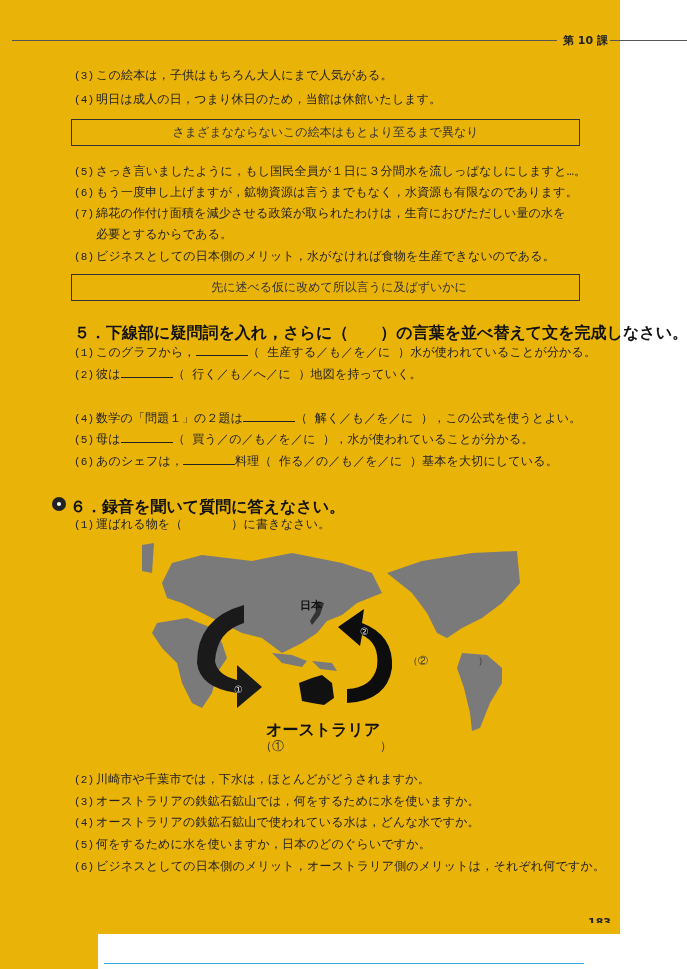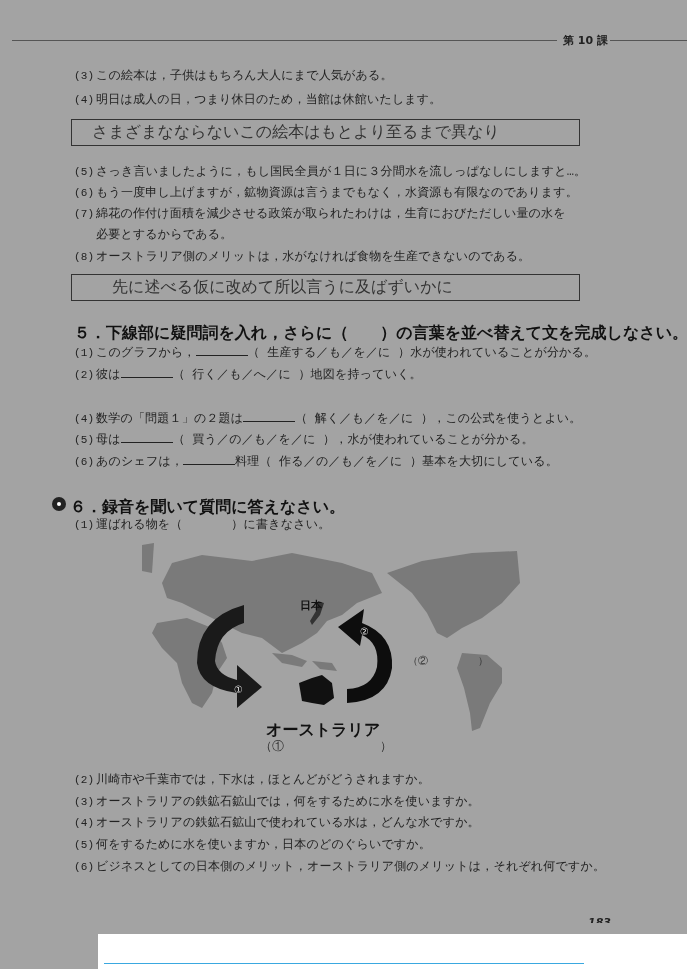--- a/index.html
+++ b/index.html
@@ -1,34 +1,34 @@
 <!DOCTYPE html>
 <html><head>
 <meta charset="utf-8">
 <style>
   * { box-sizing: border-box; margin: 0; padding: 0; }
   html, body { width: 687px; height: 969px; background: #ffffff; overflow: hidden; }
   body { position: relative; font-family: "DejaVu Serif", "Liberation Serif", serif; color: #1a1a1a; }
-  .page { position: absolute; left: 0; top: 0; width: 687px; height: 969px; background: #a3a3a3; }
+  .page { position: absolute; left: 0; top: 0; width: 620px; height: 969px; background: #eab308; }
   .header-line-left { position: absolute; left: 12px; top: 40px; width: 545px; height: 1px; background: #555; }
   .header-line-right { position: absolute; left: 610px; top: 40px; width: 77px; height: 1px; background: #555; }
   .lesson-title { position: absolute; left: 563px; top: 33px; font-family: "DejaVu Sans", sans-serif; font-size: 11px; font-weight: bold; color: #222; }
   .line { position: absolute; left: 74px; font-size: 12px; line-height: 16px; white-space: nowrap; color: #222; letter-spacing: 0.2px; font-family: Liberation Mono, monospace; }
   .line .num { display: inline-block; width: 22px; font-size: 11px; }
   .cont { padding-left: 22px; }
-  .box { position: absolute; border: 1px solid #333; display: flex; align-items: center; justify-content: flex-start; font-size: 16px; color: #333; }
+  .box { position: absolute; border: 1px solid #333; display: flex; align-items: center; justify-content: center; font-size: 12px; color: #333; }
   .box span { display: inline-block; }
   .heading { position: absolute; left: 74px; font-family: Liberation Serif, serif; font-weight: bold; font-size: 16px; color: #111; white-space: nowrap; }
   .blank { display: inline-block; width: 52px; border-bottom: 1px solid #222; height: 11px; vertical-align: baseline; }
   .cd-icon { position: absolute; left: 52px; top: 497px; width: 14px; height: 14px; border-radius: 50%; background: #222; }
   .cd-icon::after { content: ""; position: absolute; left: 5px; top: 5px; width: 4px; height: 4px; border-radius: 50%; background: #fff; }
   .map { position: absolute; left: 142px; top: 543px; width: 382px; height: 192px; }
   .map-label { position: absolute; font-family: "DejaVu Sans", sans-serif; font-weight: bold; color: #111; }
   .answer-paren { position: absolute; font-size: 12px; color: #333; }
-  .page-num { position: absolute; left: 588px; top: 916px; font-family: "DejaVu Sans", sans-serif; font-weight: bold; font-size: 11px; color: #222; height: 7px; overflow: hidden; font-style: italic; }
+  .page-num { position: absolute; left: 588px; top: 916px; font-family: "DejaVu Sans", sans-serif; font-weight: bold; font-size: 11px; color: #222; height: 7px; overflow: hidden; }
   .white-cover { position: absolute; left: 98px; top: 934px; width: 589px; height: 35px; background: #fff; }
   .blue-line { position: absolute; left: 104px; top: 963px; width: 480px; height: 1px; background: #3aa8e0; }
 </style>
 </head>
 <body>
 
 <div class="page">
 
   <div class="header-line-left"></div>
   <div class="lesson-title">第 10 課</div>
@@ -54,21 +54,21 @@
     <span class="num">(5)</span><span>さっき言いましたように，もし国民全員が１日に３分間水を流しっぱなしにしますと…。</span>
   </div>
   <div class="line" style="top:185px">
     <span class="num">(6)</span><span>もう一度申し上げますが，鉱物資源は言うまでもなく，水資源も有限なのであります。</span>
   </div>
   <div class="line" style="top:206px">
     <span class="num">(7)</span><span>綿花の作付け面積を減少させる政策が取られたわけは，生育におびただしい量の水を</span>
   </div>
   <div class="line cont" style="top:227px">必要とするからである。</div>
   <div class="line" style="top:249px">
-    <span class="num">(8)</span><span>オーストラリア側のメリットは，水がなければ食物を生産できないのである。</span>
+    <span class="num">(8)</span><span>ビジネスとしての日本側のメリット，水がなければ食物を生産できないのである。</span>
   </div>
 
   <div class="box" style="left:71px; top:274px; width:509px; height:27px; padding:0 13px 0 40px;">
     <span>先に</span>
     <span>述べる</span>
     <span>仮に</span>
     <span>改めて</span>
     <span>所以</span>
     <span>言うに及ばず</span>
     <span>いかに</span>

